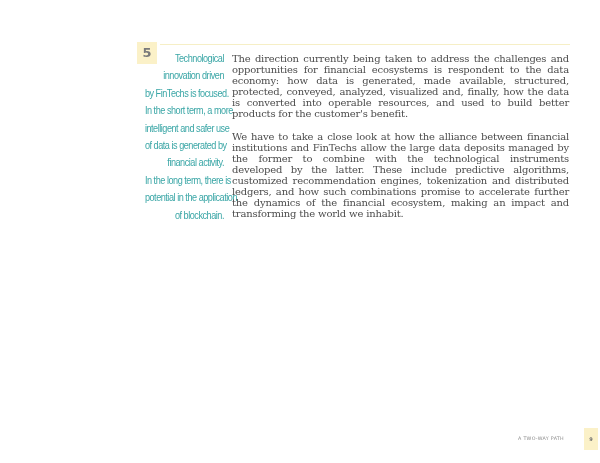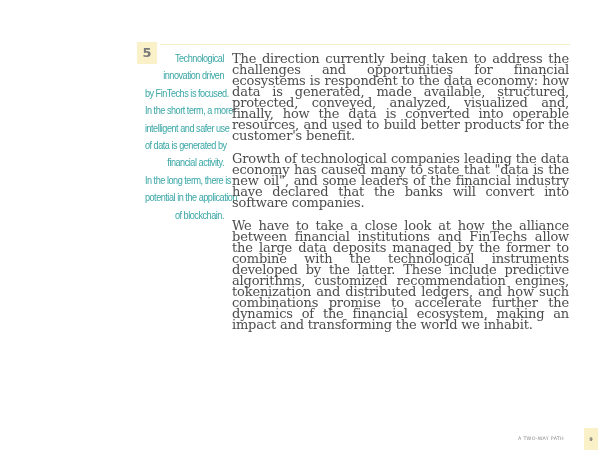--- a/index.html
+++ b/index.html
@@ -51,21 +51,21 @@
       transform-origin: right top;
     }
     .sidebar-quote span { display: block; white-space: nowrap; }
     .body-text {
       position: absolute;
       left: 232px;
       top: 53px;
       width: 337px;
       color: #4c4c4c;
       font-family: "DejaVu Serif", serif;
-      font-size: 13px;
+      font-size: 10px;
       line-height: 11px;
       text-align: justify;
       letter-spacing: -0.18px;
     }
     .body-text p { margin: 0 0 12px 0; }
     .footer-label {
       position: absolute;
       right: 36px;
       top: 436px;
       color: #8a8a8a;
@@ -103,18 +103,17 @@
   <span>intelligent and safer use</span>
   <span>of data is generated by</span>
   <span>financial activity.</span>
   <span>In the long term, there is</span>
   <span>potential in the application</span>
   <span>of blockchain.</span>
 </div>
 
 <div class="body-text">
   <p>The direction currently being taken to address the challenges and opportunities for financial ecosystems is respondent to the data economy: how data is generated, made available, structured, protected, conveyed, analyzed, visualized and, finally, how the data is converted into operable resources, and used to build better products for the customer's benefit.</p>
-  <p>Growth of technological companies leading the data economy has caused many to state that "data is the new oil", and some leaders of the financial industry have declared that the banks will convert into software companies.</p>
   <p>We have to take a close look at how the alliance between financial institutions and FinTechs allow the large data deposits managed by the former to combine with the technological instruments developed by the latter. These include predictive algorithms, customized recommendation engines, tokenization and distributed ledgers, and how such combinations promise to accelerate further the dynamics of the financial ecosystem, making an impact and transforming the world we inhabit.</p>
 </div>
 
 <div class="footer-label">A TWO-WAY PATH</div>
 <div class="footer-page">9</div>
 
 </body></html>

